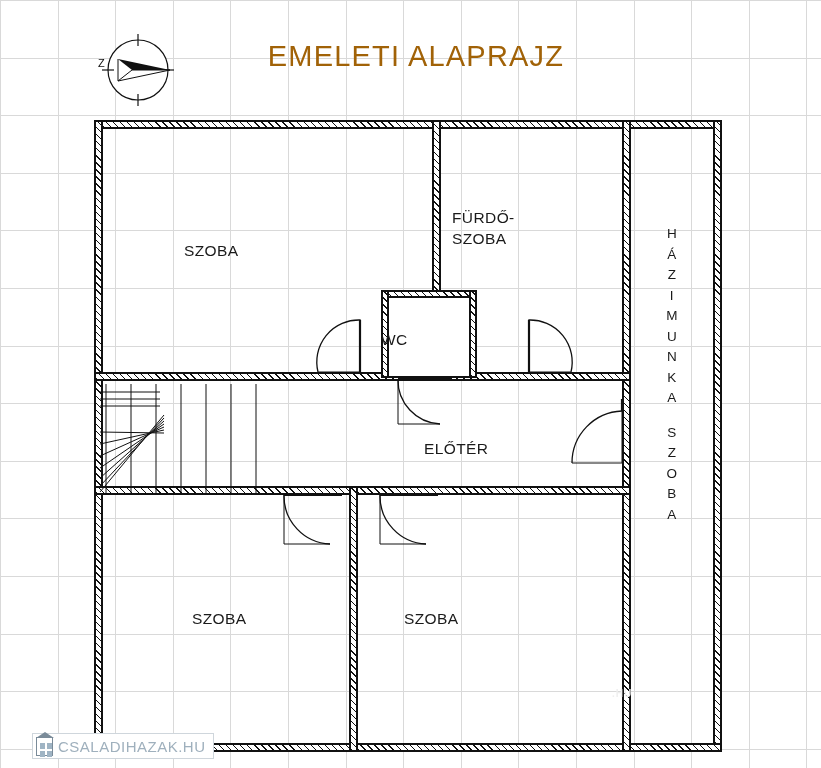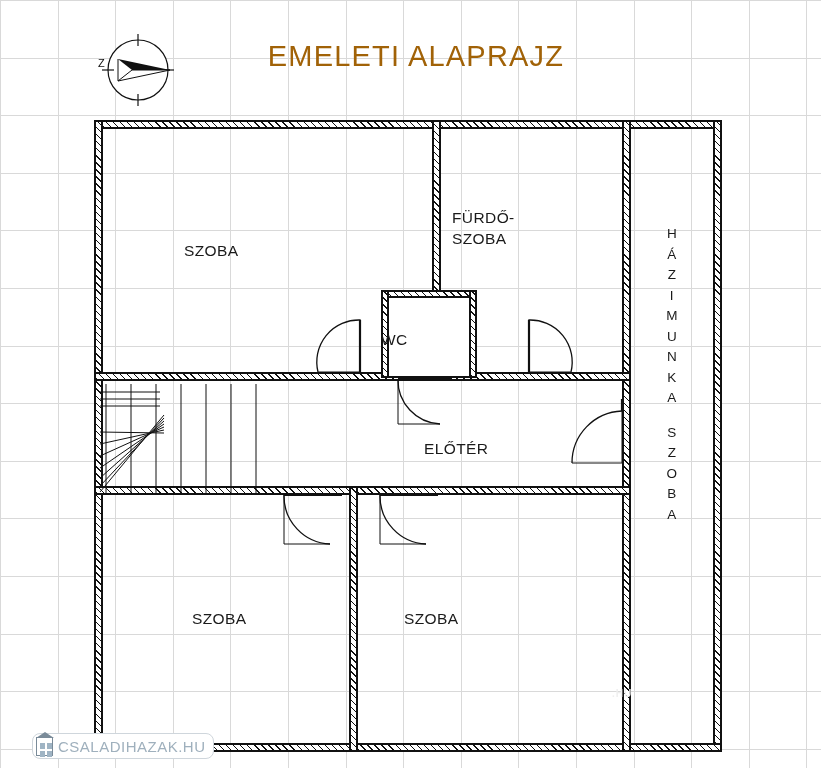--- a/index.html
+++ b/index.html
@@ -95,21 +95,21 @@
   #wm-logo {
     position: absolute;
     left: 32px; top: 733px;
     height: 26px;
     display: flex;
     align-items: center;
     gap: 5px;
     background: #ffffff;
     border: 1px solid #cfd6dc;
     padding: 1px 7px 1px 3px;
-    border-radius: 8px;
+    border-radius: 0;
   }
   #wm-logo .house {
     width: 17px; height: 19px;
     background: #ffffff;
     border: 1px solid #7a8b99;
     position: relative;
   }
   #wm-logo .house:before {
     content: "";
     position: absolute;

